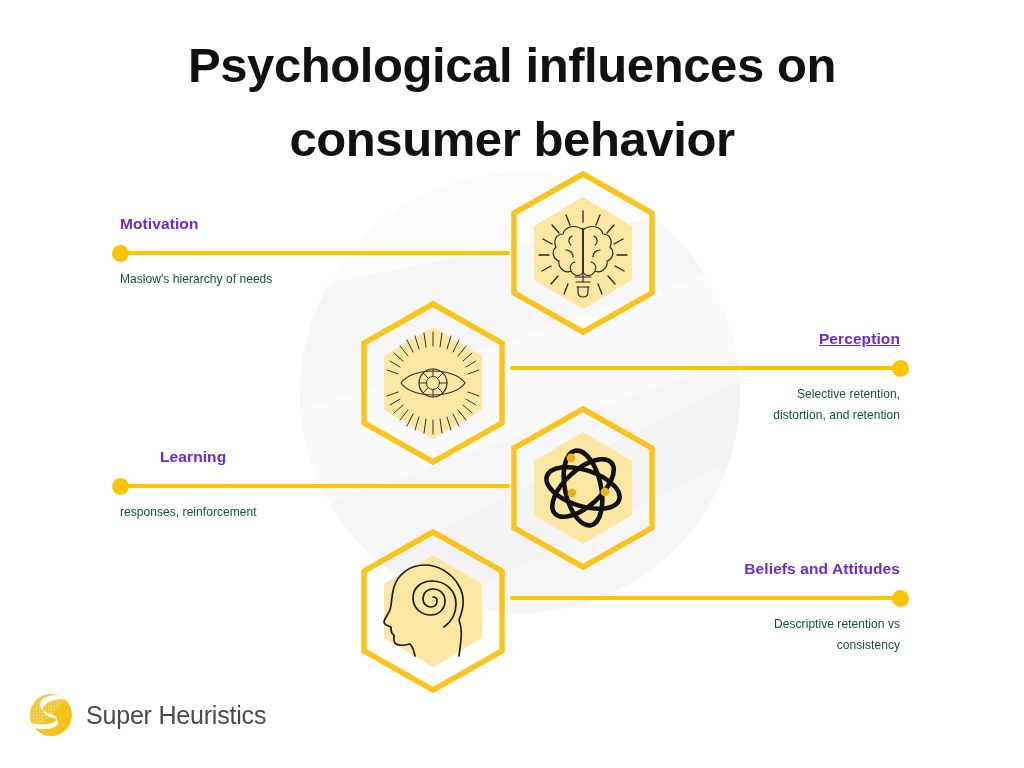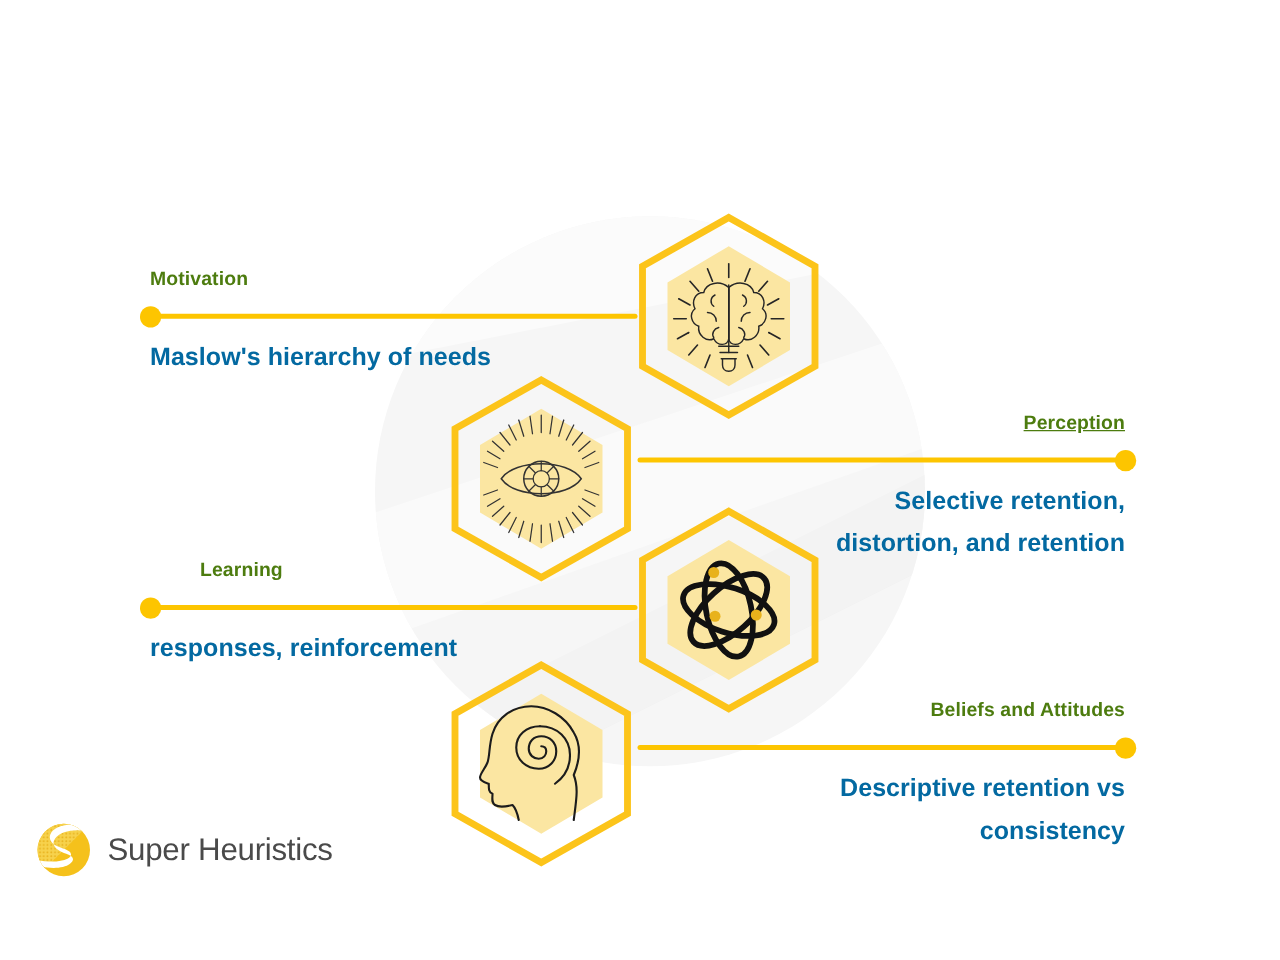--- a/index.html
+++ b/index.html
@@ -45,29 +45,29 @@
   #title .tline { display: block; }
 
   
   .connector {
     position: absolute;
   }
   .conn-label {
     position: absolute;
     font-size: 15.5px;
     font-weight: bold;
-    color: #4d7c0f;
+    color: #6d28d9;
     white-space: nowrap;
     letter-spacing: 0.1px;
   }
   .conn-desc {
     position: absolute;
-    font-size: 20px;
-    font-weight: bold;
-    color: #0369a1;
+    font-size: 12px;
+    font-weight: normal;
+    color: #14532d;
     line-height: 1.72;
     letter-spacing: 0.05px;
   }
   .conn-rail {
     position: absolute;
     height: 4px;
     background: #FDC500;
     border-radius: 2px;
   }
   .conn-dot {
@@ -96,21 +96,21 @@
   .hex .glyph {
     position: absolute;
     left: 0; top: 0;
     width: 150px; height: 166px;
   }
 
   
   #logo {
     position: absolute;
     left: 28px;
-    top: 657px;
+    top: 692px;
     display: flex;
     align-items: center;
   }
   #logo-text {
     margin-left: 12px;
     font-size: 25px;
     color: #4a4a4a;
     letter-spacing: -0.2px;
     font-weight: normal;
   }
@@ -127,20 +127,24 @@
       </clipPath>
     </defs>
     <circle cx="520" cy="393" r="220" fill="#F6F6F6"></circle>
     <g clip-path="url(#circClip)">
       <polygon points="240,430 780,250 820,330 280,520" fill="#FAFAFA"></polygon>
       <polygon points="300,600 900,300 930,360 330,660" fill="#F1F1F1" opacity="0.75"></polygon>
       <polygon points="180,200 640,120 700,210 240,300" fill="#FBFBFB"></polygon>
     </g>
   </svg>
 
+  <div id="title">
+    <span class="tline">Psychological influences on</span>
+    <span class="tline">consumer behavior</span>
+  </div>
 
   <div class="connector side-left" style="left:90px; top:215px; width:430px; height:110px;">
     <div class="conn-label" style="top:0px;">Motivation</div>
     <div class="conn-dot" style="left:22px; top:30px;"></div>
     <div class="conn-rail" style="left:30px; top:36px; width:390px;"></div>
     <div class="conn-desc" style="top:54px;">
       <div>Maslow's hierarchy of needs</div>
     </div>
   </div>
 

